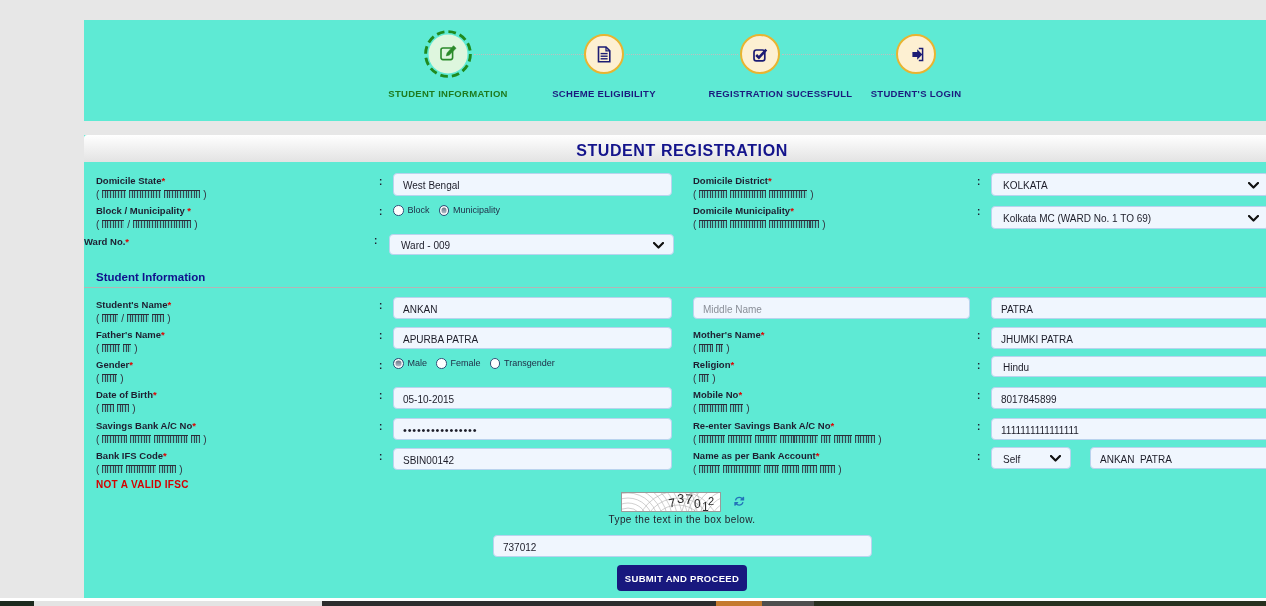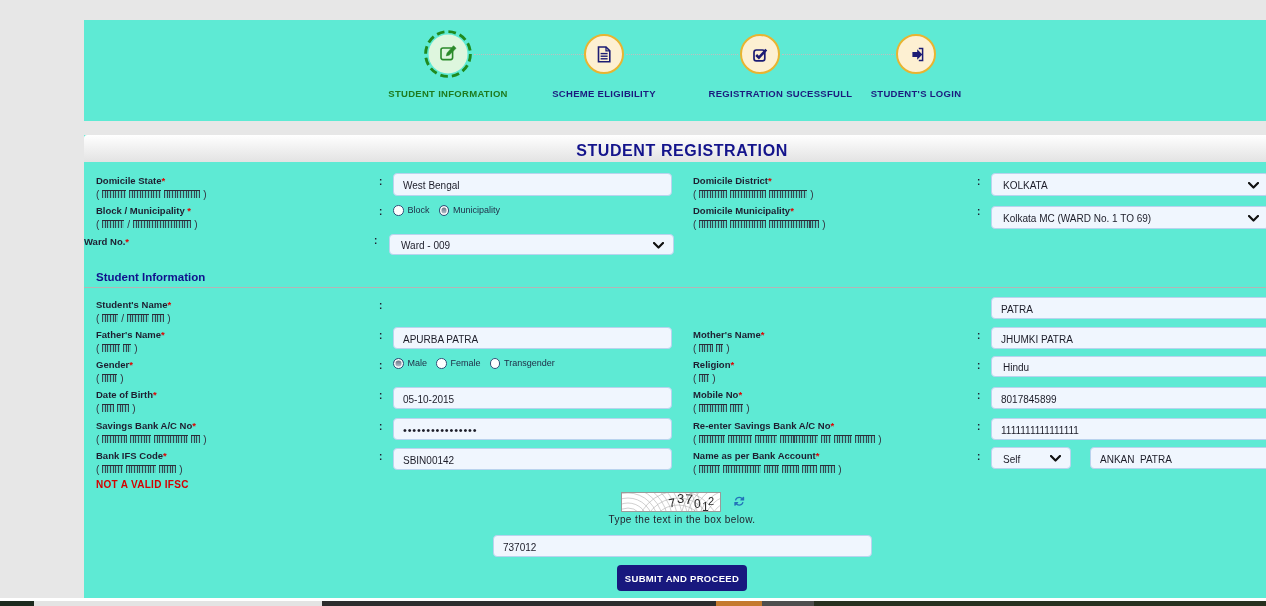--- a/index.html
+++ b/index.html
@@ -130,20 +130,22 @@
       </svg>
   </div>
 
   <div class="sihead">Student Information</div>
   <div class="sihr"></div>
 
   <div class="lab" style="left:12px;top:164px;">Student's Name<span class="ast">*</span>
     <div class="bn">(<span class="bw" style="width:16px"></span>/<span class="bw" style="width:22px"></span><span class="bw" style="width:12px"></span>)</div>
   </div>
   <div class="colon" style="left:295px;top:165px;">:</div>
+  <div class="inp" style="left:309px;top:162px;width:279px;height:22px;">ANKAN</div>
+  <div class="inp ph" style="left:609px;top:162px;width:277px;height:22px;">Middle Name</div>
   <div class="inp" style="left:907px;top:162px;width:279px;height:22px;">PATRA</div>
 
   <div class="lab" style="left:12px;top:194px;">Father's Name<span class="ast">*</span>
     <div class="bn">(<span class="bw" style="width:18px"></span><span class="bw" style="width:8px"></span>)</div>
   </div>
   <div class="colon" style="left:295px;top:195px;">:</div>
   <div class="inp" style="left:309px;top:192px;width:279px;height:22px;">APURBA PATRA</div>
   <div class="lab" style="left:609px;top:194px;">Mother's Name<span class="ast">*</span>
     <div class="bn">(<span class="bw" style="width:14px"></span><span class="bw" style="width:7px"></span>)</div>
   </div>

